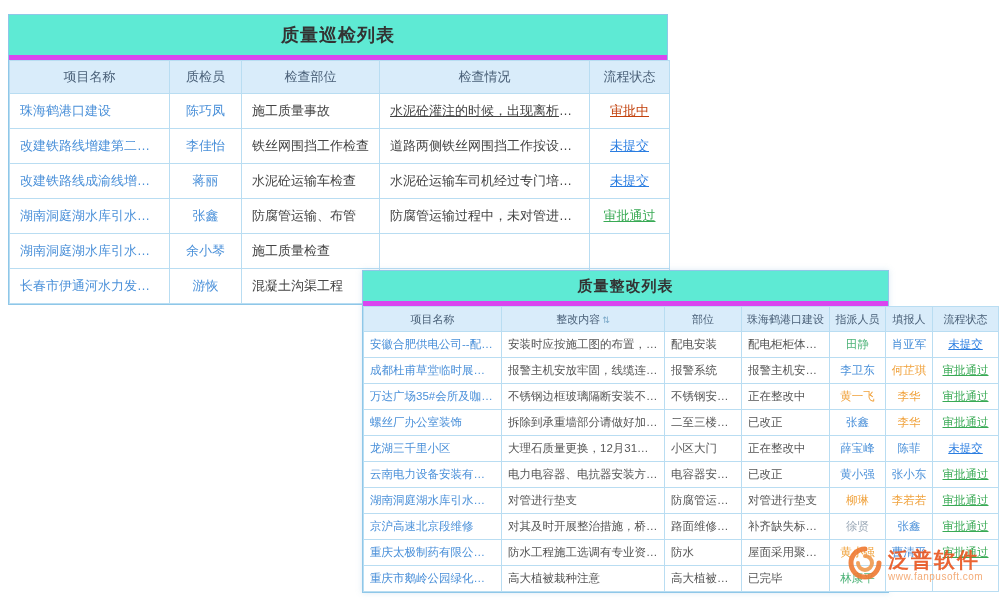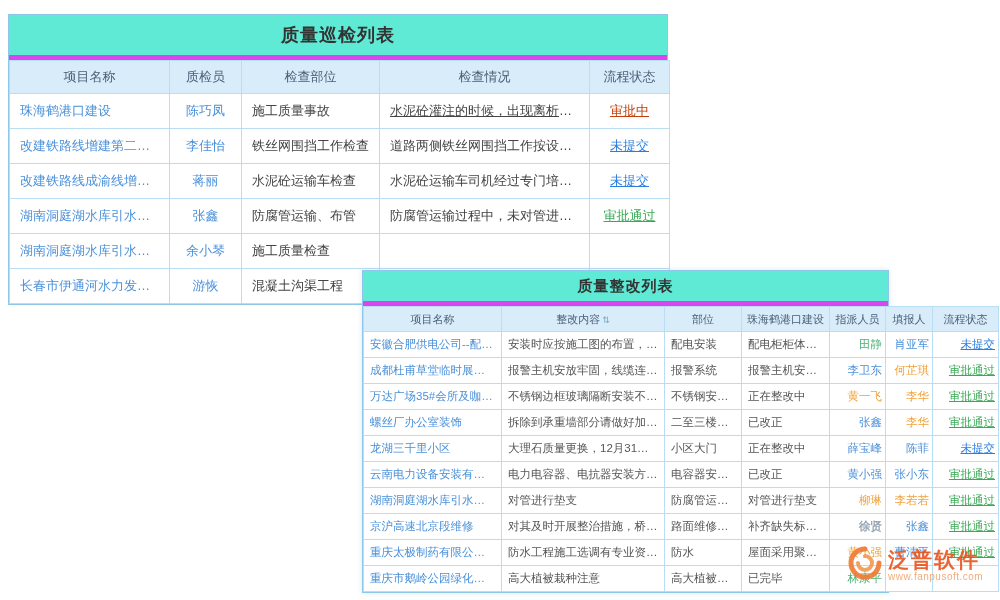--- a/index.html
+++ b/index.html
@@ -18,34 +18,34 @@
   .t1 td{height:35px;font-size:13px;padding:0 10px;}
   .t1 td:nth-child(2),.t1 td:nth-child(5){text-align:center;padding:0 4px;}
   .t1 td.proj,.t1 td.insp{color:#4a90d9;}
   .t1 tbody tr:nth-child(1) td:nth-child(4){text-decoration:underline;}
 
   
   .t2{left:362px;top:270px;width:527px;z-index:10;box-shadow:0 0 6px rgba(120,170,210,.25);}
   .t2 .card-title{height:30px;line-height:30px;font-size:15px;letter-spacing:1px;}
   .t2 th{height:25px;font-size:11px;}
   .t2 td{height:26px;font-size:11.5px;padding:0 6px;color:#555;}
-  .t2 td.person,.t2 td.status{text-align:right;padding:0 3px;}
+  .t2 td.person,.t2 td.status{text-align:center;padding:0 3px;}
   .t2 td.proj{color:#4a90d9;}
   .sort-icon{font-size:9px;color:#7aa8c8;margin-left:2px;}
 
   
   a{cursor:pointer;text-decoration:underline;}
   a[data-state="未提交"]{color:#2a7de1;}
   a[data-state="审批中"]{color:#c2410c;}
   a[data-state="审批通过"]{color:#39aa55;}
   a[data-state=""]{text-decoration:none;}
   [data-tone="blue"]{color:#4a90d9;}
   [data-tone="orange"]{color:#f0a13a;}
   [data-tone="green"]{color:#4db378;}
-  [data-tone="gray"]{color:#98a6b5;font-weight:bold;}
+  [data-tone="gray"]{color:#98a6b5;}
 
   
   .watermark{position:absolute;left:848px;top:546px;display:flex;align-items:center;gap:6px;
     opacity:.9;z-index:30;}
   .wm-right{display:flex;flex-direction:column;line-height:1.1;}
   .wm-brand{font-size:21px;font-weight:bold;color:#e8541e;letter-spacing:2px;}
   .wm-url{font-size:10px;color:#f2a36a;letter-spacing:.5px;}
 </style>
 </head>
 <body>

